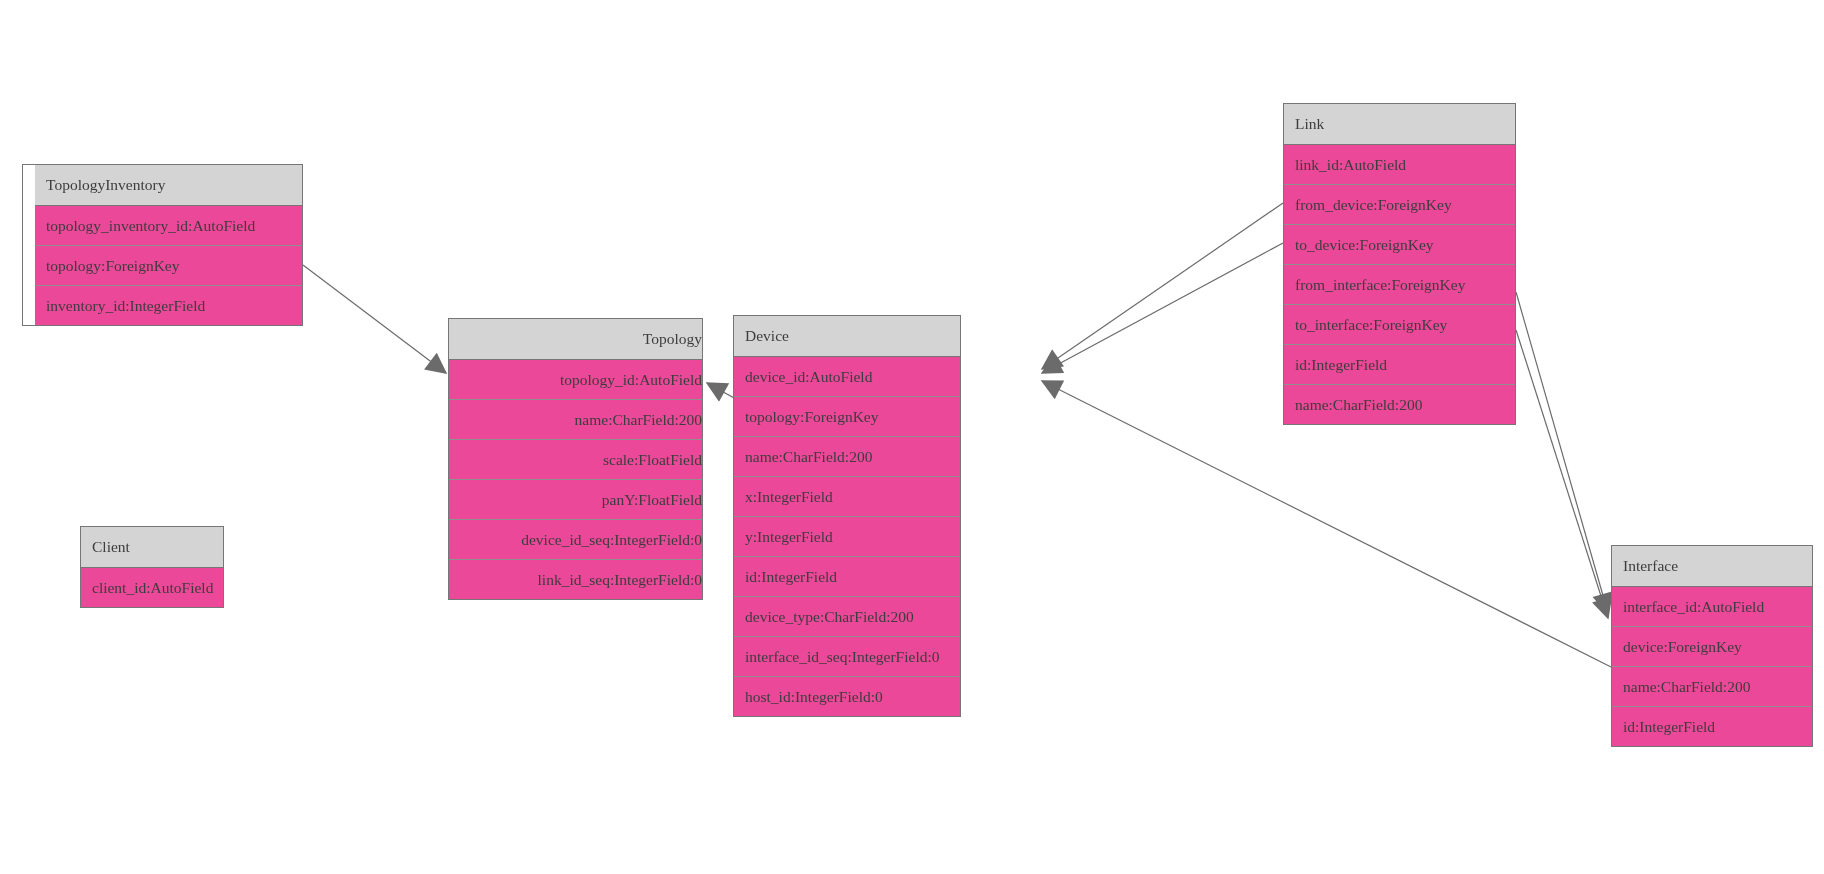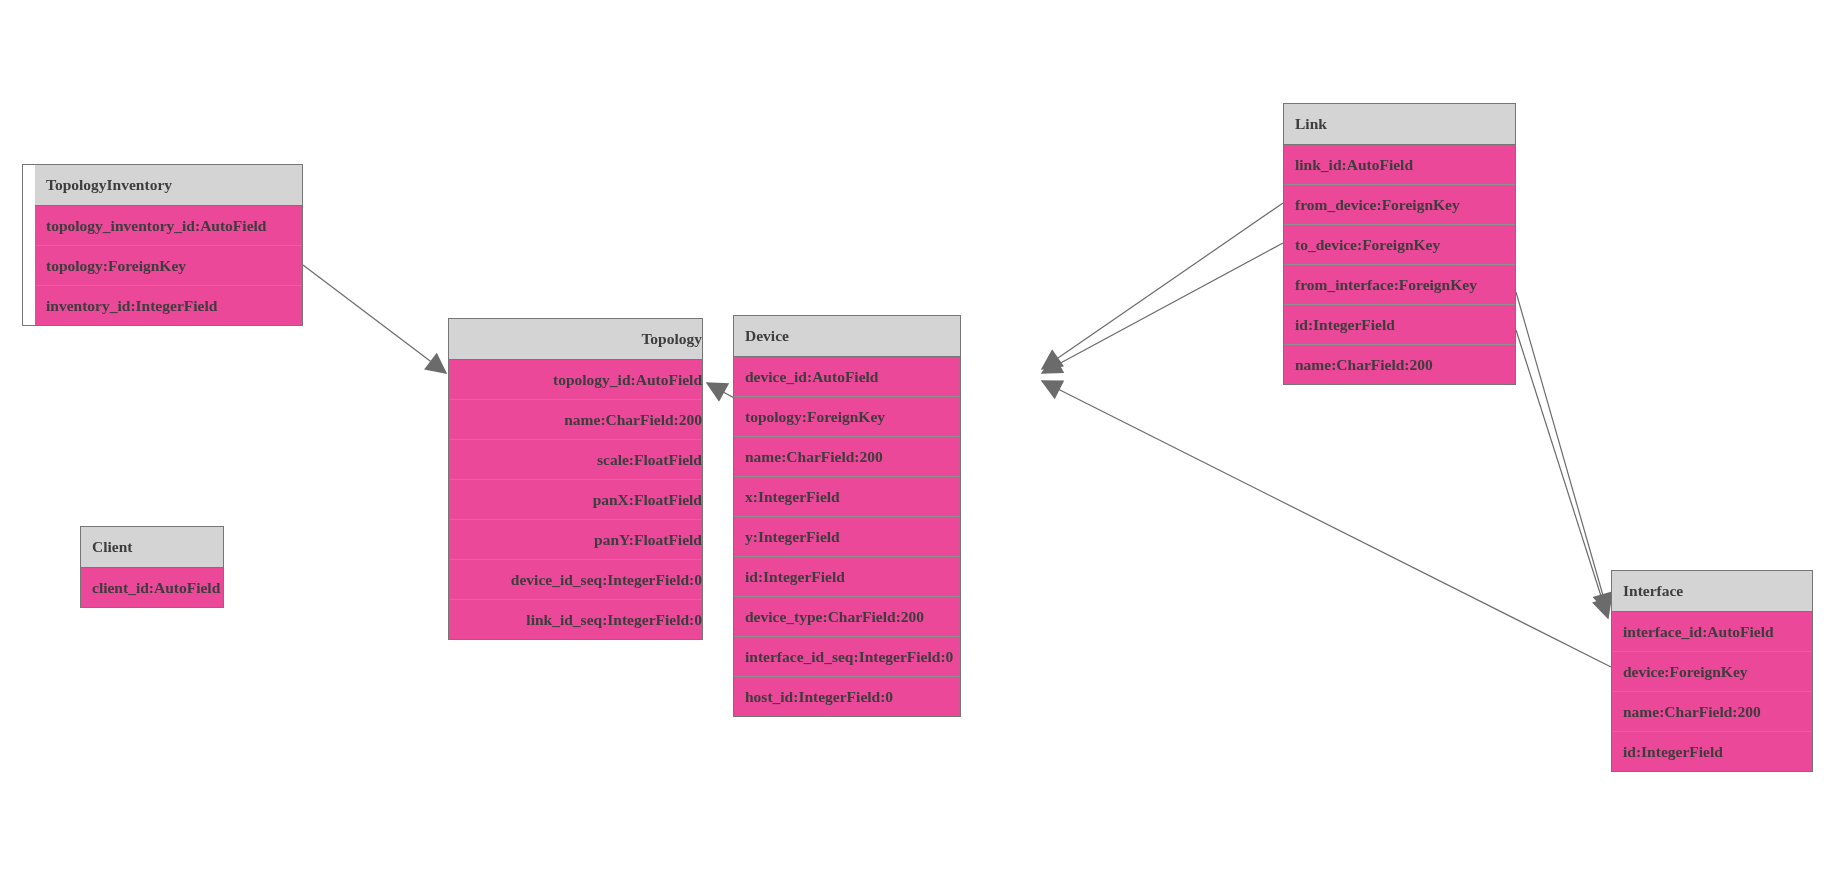--- a/index.html
+++ b/index.html
@@ -18,21 +18,20 @@
     z-index: 1;
   }
   .entity {
     position: absolute;
     z-index: 2;
     background: #ffffff;
     border: 1.5px solid #767676;
     color: #3d3d3d;
     font-size: 15.5px;
     box-sizing: border-box;
-    font-weight: bold;
   }
   .ehead {
     height: 40px;
     line-height: 40px;
     padding-left: 11px;
     background: #d4d4d4;
     border-bottom: 1px solid #767676;
     white-space: nowrap;
     overflow: hidden;
   }
@@ -46,21 +45,21 @@
     background: #ec4899;
   }
   .erow:last-child { border-bottom: none; }
 
   
   #t-topologyinventory { left: 22px;   top: 164px; width: 281px; padding-left: 12px; }
   #t-topology          { left: 448px;  top: 318px; width: 255px; text-align: right; }
   #t-client            { left: 80px;   top: 526px; width: 144px; }
   #t-device            { left: 733px;  top: 315px; width: 228px; }
   #t-link              { left: 1283px; top: 103px; width: 233px; }
-  #t-interface         { left: 1611px; top: 570px; width: 202px; }
+  #t-interface         { left: 1611px; top: 545px; width: 202px; }
 
   .edge { stroke: #6b6b6b; stroke-width: 1.2; fill: none; }
 </style>
 </head>
 <body>
 
 <div id="canvas">
 
   <svg class="edges" viewBox="0 0 1824 874" xmlns="http://www.w3.org/2000/svg">
     <defs>
@@ -82,21 +81,20 @@
     <div class="erow">topology_inventory_id:AutoField</div>
     <div class="erow">topology:ForeignKey</div>
     <div class="erow">inventory_id:IntegerField</div>
   </div>
 
   <div class="entity" id="t-topology">
     <div class="ehead">Topology</div>
     <div class="erow">topology_id:AutoField</div>
     <div class="erow">name:CharField:200</div>
     <div class="erow">scale:FloatField</div>
-    <div class="erow">panX:FloatField</div>
     <div class="erow">panY:FloatField</div>
     <div class="erow">device_id_seq:IntegerField:0</div>
     <div class="erow">link_id_seq:IntegerField:0</div>
   </div>
 
   <div class="entity" id="t-client">
     <div class="ehead">Client</div>
     <div class="erow">client_id:AutoField</div>
   </div>
 
@@ -112,20 +110,21 @@
     <div class="erow">interface_id_seq:IntegerField:0</div>
     <div class="erow">host_id:IntegerField:0</div>
   </div>
 
   <div class="entity" id="t-link">
     <div class="ehead">Link</div>
     <div class="erow">link_id:AutoField</div>
     <div class="erow">from_device:ForeignKey</div>
     <div class="erow">to_device:ForeignKey</div>
     <div class="erow">from_interface:ForeignKey</div>
+    <div class="erow">to_interface:ForeignKey</div>
     <div class="erow">id:IntegerField</div>
     <div class="erow">name:CharField:200</div>
   </div>
 
   <div class="entity" id="t-interface">
     <div class="ehead">Interface</div>
     <div class="erow">interface_id:AutoField</div>
     <div class="erow">device:ForeignKey</div>
     <div class="erow">name:CharField:200</div>
     <div class="erow">id:IntegerField</div>

